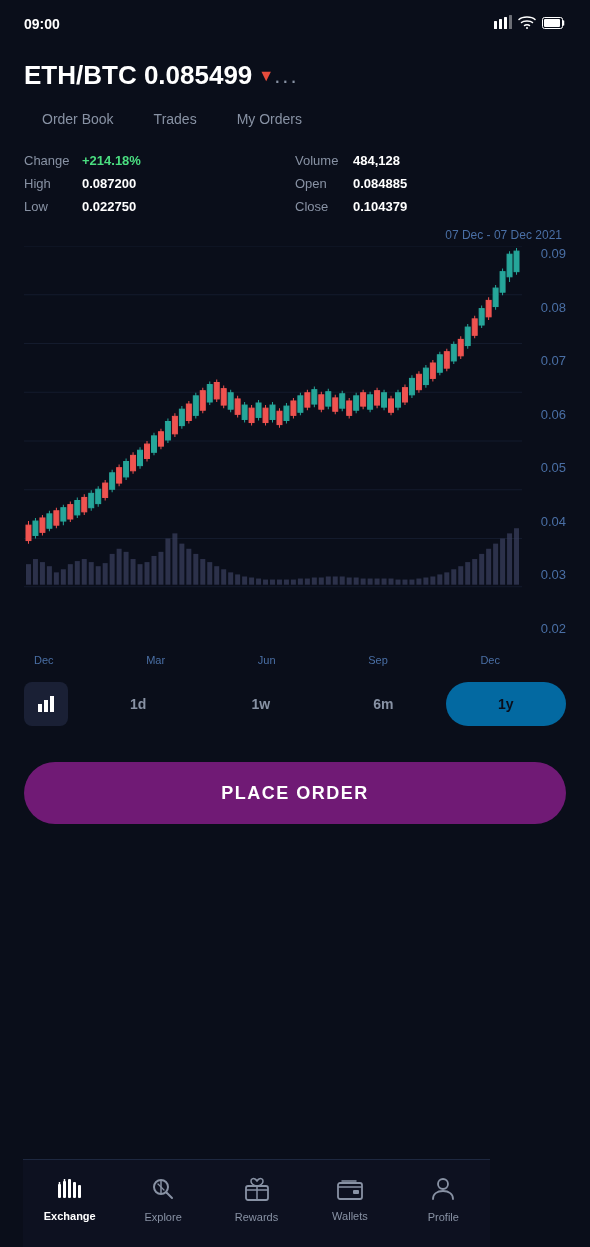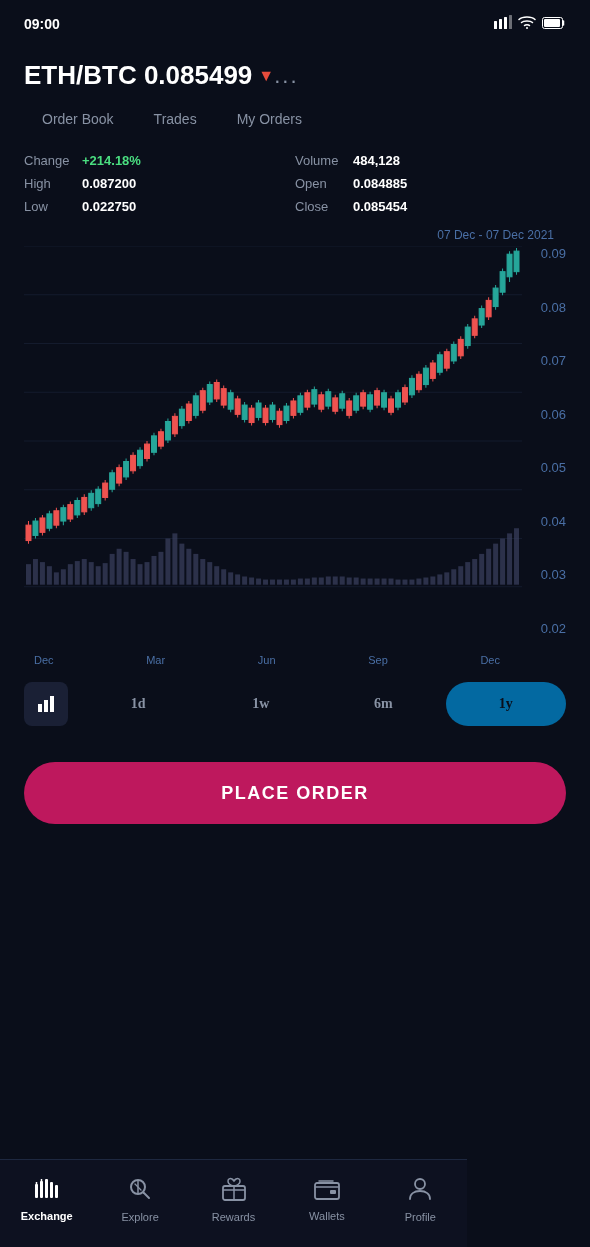--- a/index.html
+++ b/index.html
@@ -106,21 +106,21 @@
       font-weight: 700;
       color: #fff;
     }
     .stat-value.positive {
       color: #4ade80;
     }
 
     
     .chart-date {
       text-align: right;
-      padding: 0 36px;
+      padding: 0 28px;
       font-size: 12px;
       color: #4a6fa5;
       margin-bottom: 4px;
     }
 
     
     .chart-container {
       position: relative;
       margin: 0 24px;
       height: 420px;
@@ -170,21 +170,20 @@
       width: 100%;
       height: 100%;
     }
 
     
     .time-selector {
       display: flex;
       align-items: flex-end;
       padding: 16px 24px;
       gap: 2px;
-      font-family: Liberation Serif, serif;
     }
     .chart-icon-btn {
       width: 44px;
       height: 44px;
       display: flex;
       align-items: center;
       justify-content: center;
       border-radius: 8px;
       background: #1a2035;
       cursor: pointer;
@@ -208,21 +207,21 @@
       color: #0a0e1a;
     }
 
     
     .place-order-section {
       padding: 20px 24px 24px;
     }
     .place-order-btn {
       width: 100%;
       height: 62px;
-      background: #be185d;
+      background: #701a75;
       border-radius: 31px;
       display: flex;
       align-items: center;
       justify-content: center;
       font-size: 18px;
       font-weight: 800;
       color: #fff;
       letter-spacing: 1.5px;
       cursor: pointer;
       border: none;
@@ -231,20 +230,21 @@
     
     .bottom-nav {
       position: fixed;
       bottom: 0;
       width: 467px;
       height: 88px;
       background: #0d1120;
       border-top: 1px solid #1e2840;
       display: flex;
       align-items: center;
+      margin-left: 23px;
     }
     .nav-item {
       flex: 1;
       display: flex;
       flex-direction: column;
       align-items: center;
       justify-content: center;
       gap: 4px;
       cursor: pointer;
       padding-bottom: 8px;
@@ -341,21 +341,21 @@
   <div class="stat-row">
     <span class="stat-label">Open</span>
     <span class="stat-value">0.084885</span>
   </div>
   <div class="stat-row">
     <span class="stat-label">Low</span>
     <span class="stat-value">0.022750</span>
   </div>
   <div class="stat-row">
     <span class="stat-label">Close</span>
-    <span class="stat-value">0.085454</span>
+    <span class="stat-value">0.104379</span>
   </div>
 </div>
 
 <div class="chart-date">07 Dec - 07 Dec 2021</div>
 
 <div class="chart-container">
 
   <div class="chart-y-axis">
     <span class="y-label">0.09</span>
     <span class="y-label">0.08</span>

